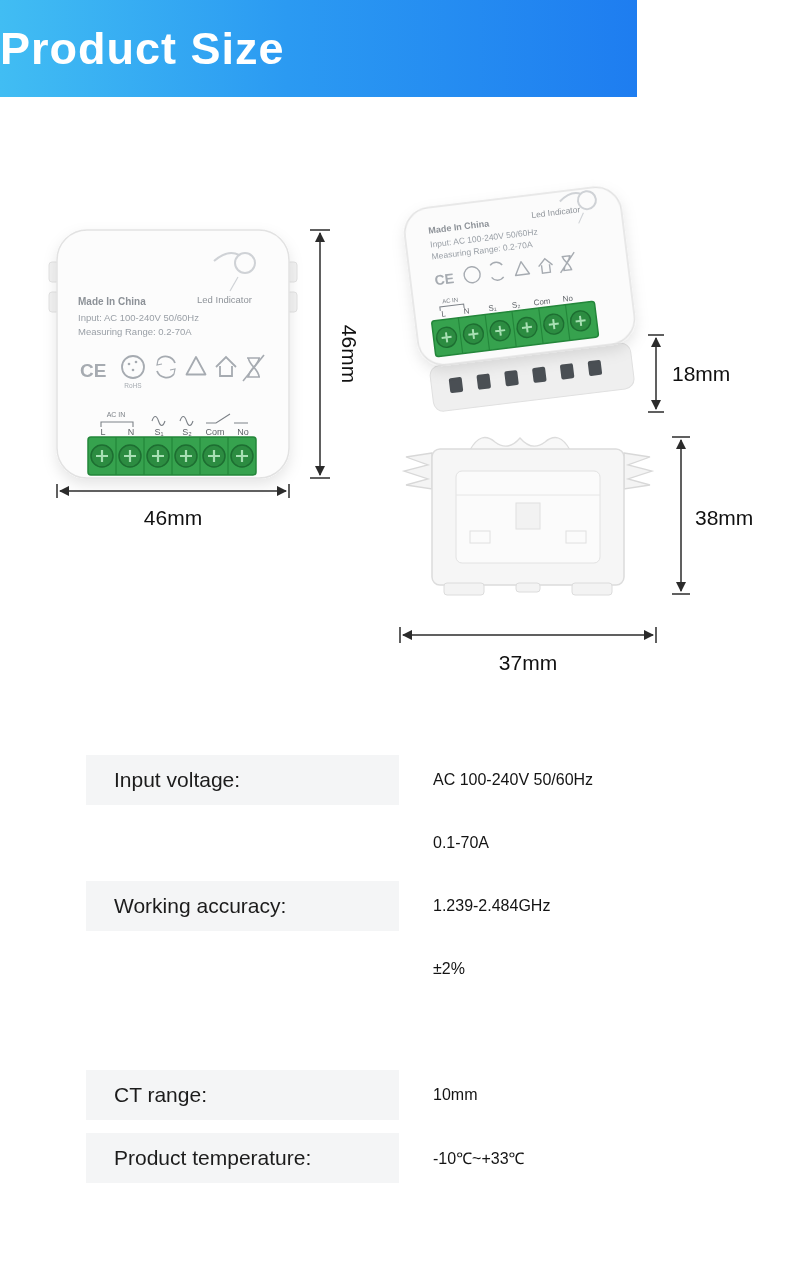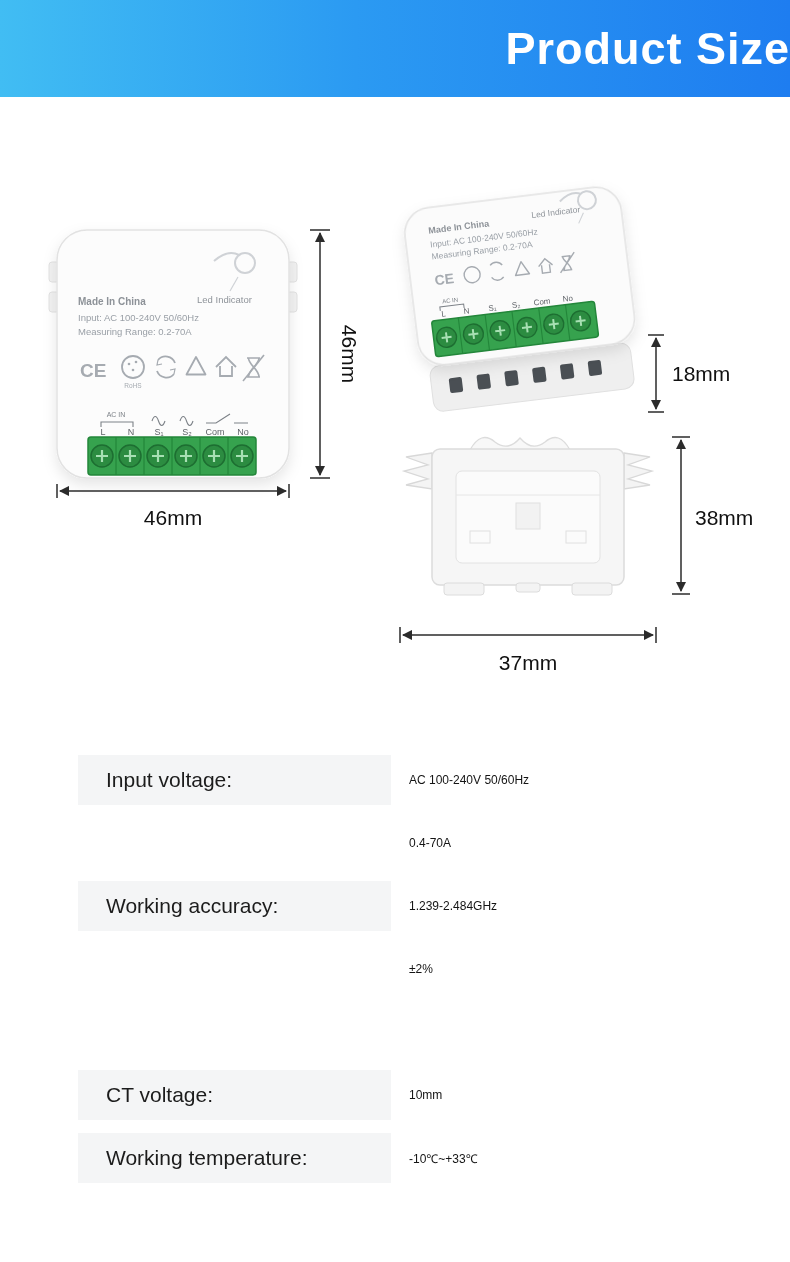--- a/index.html
+++ b/index.html
@@ -1,30 +1,30 @@
 <!DOCTYPE html>
 <html><head>
 <meta charset="utf-8">
 <style>
   html,body{margin:0;padding:0;background:#fff;}
   .page{position:relative;width:790px;height:1262px;background:#ffffff;overflow:hidden;
         font-family:"Liberation Sans",sans-serif;}
-  .header{position:absolute;top:0;left:0;width:790px;height:97px;
+  .header{position:absolute;top:0;left:0;width:637px;height:97px;
           background:linear-gradient(90deg,#41bdf3 0%,#2b9af2 45%,#1e7df0 100%);
-          display:flex;align-items:center;justify-content:flex-end;}
+          display:flex;align-items:center;justify-content:flex-start;}
   .header h1{margin:0;color:#ffffff;font-size:45px;font-weight:bold;letter-spacing:1px;}
   .art{position:absolute;top:97px;left:0;width:790px;height:648px;}
-  .specs{position:absolute;top:755px;left:0;width:703px;}
+  .specs{position:absolute;top:755px;left:0;width:703px;padding-left:8px;}
   .spec-row{position:relative;height:50px;margin-bottom:13px;}
   .spec-label{position:absolute;left:78px;top:0;width:313px;height:50px;
               background:#f4f5f6;display:flex;align-items:center;
               padding-left:28px;box-sizing:border-box;
               font-size:21px;color:#1c1c1c;}
-  .spec-value{position:absolute;left:409px;top:0;height:50px;display:flex;align-items:center;
-              font-size:12px;color:#141414;}
+  .spec-value{position:absolute;left:425px;top:0;height:50px;display:flex;align-items:center;
+              font-size:16px;color:#141414;}
   svg text{font-family:"Liberation Sans",sans-serif;}
 </style>
 </head>
 <body>
 
 <div class="page">
 
   <div class="header">
     <h1>Product Size</h1>
   </div>
@@ -255,34 +255,34 @@
       <text x="528" y="573" font-size="21" fill="#111" stroke="none" text-anchor="middle">37mm</text>
     </g>
   </svg>
 
   <div class="specs">
     <div class="spec-row">
       <div class="spec-label">Input voltage:</div>
       <div class="spec-value">AC 100-240V 50/60Hz</div>
     </div>
     <div class="spec-row">
-      <div class="spec-value">0.4-70A</div>
+      <div class="spec-value">0.1-70A</div>
     </div>
     <div class="spec-row">
       <div class="spec-label">Working accuracy:</div>
       <div class="spec-value">1.239-2.484GHz</div>
     </div>
     <div class="spec-row">
       <div class="spec-value">±2%</div>
     </div>
     <div class="spec-row">
     </div>
     <div class="spec-row">
-      <div class="spec-label">CT voltage:</div>
+      <div class="spec-label">CT range:</div>
       <div class="spec-value">10mm</div>
     </div>
     <div class="spec-row">
-      <div class="spec-label">Working temperature:</div>
+      <div class="spec-label">Product temperature:</div>
       <div class="spec-value">-10℃~+33℃</div>
     </div>
   </div>
 
 </div>
 
 </body></html>

